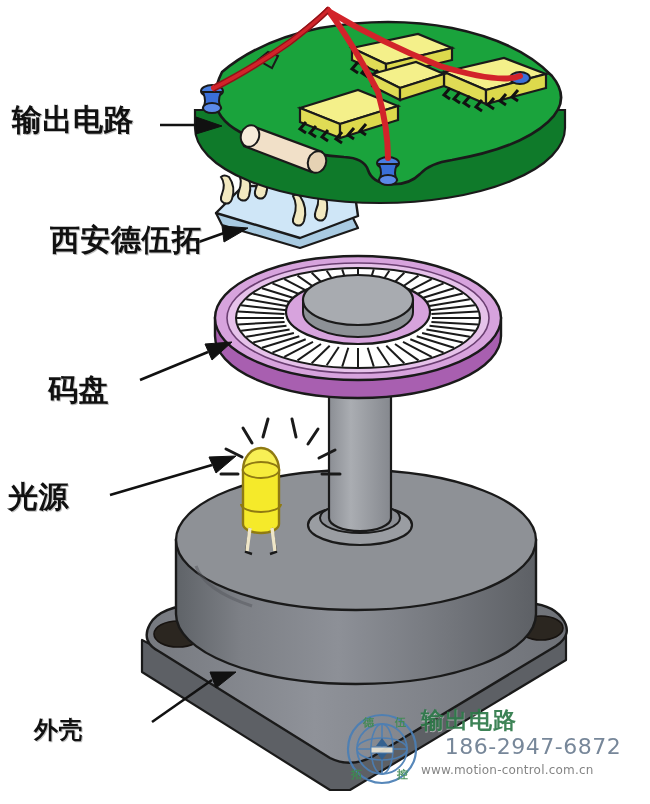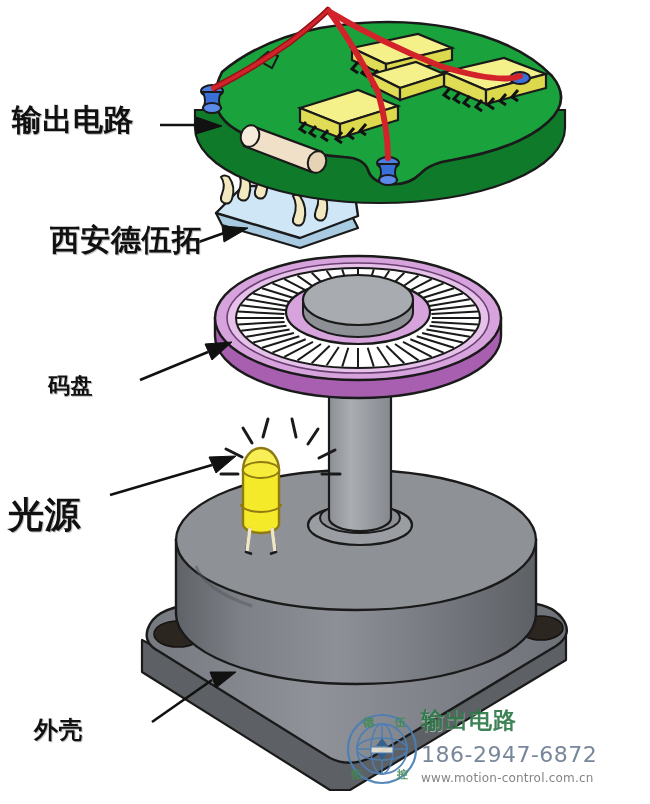--- a/index.html
+++ b/index.html
@@ -33,22 +33,22 @@
     font-family: "DejaVu Sans", "Liberation Sans", sans-serif;
     font-weight: bold;
     color: #111111;
     white-space: nowrap;
     letter-spacing: 0.5px;
     text-shadow: 1px 1px 0 rgba(140,140,140,0.55);
     line-height: 1;
   }
   #label-output-circuit { left: 12px;  top: 105px; font-size: 30px; }
   #label-photo-device   { left: 50px;  top: 225px; font-size: 30px; }
-  #label-code-disk      { left: 48px;  top: 375px; font-size: 22px; }
-  #label-light-source   { left: 8px;   top: 497px; font-size: 36px; }
+  #label-code-disk      { left: 48px;  top: 375px; font-size: 30px; }
+  #label-light-source   { left: 8px;   top: 482px; font-size: 30px; }
   #label-housing        { left: 34px;  top: 718px; font-size: 24px; }
 
   #watermark {
     position: absolute;
     left: 345px;
     top: 706px;
     width: 300px;
     height: 95px;
     opacity: 0.93;
   }
@@ -73,21 +73,22 @@
     letter-spacing: 1px;
     line-height: 1.05;
     text-shadow: 0.5px 0.5px 0 rgba(255,255,255,0.5);
   }
   .wm-phone {
     font-family: "DejaVu Sans", "Liberation Sans", sans-serif;
     font-size: 22px;
     color: #6d7e92;
     letter-spacing: 0.5px;
     line-height: 1.15;
-    margin-top: 10px;
+    margin-top: 2px;
+    text-align: center;
   }
   .wm-site {
     font-family: "DejaVu Sans", "Liberation Sans", sans-serif;
     font-size: 12px;
     color: #7b7b7b;
     letter-spacing: 0.2px;
     line-height: 1.2;
     margin-top: 4px;
   }
 </style>

